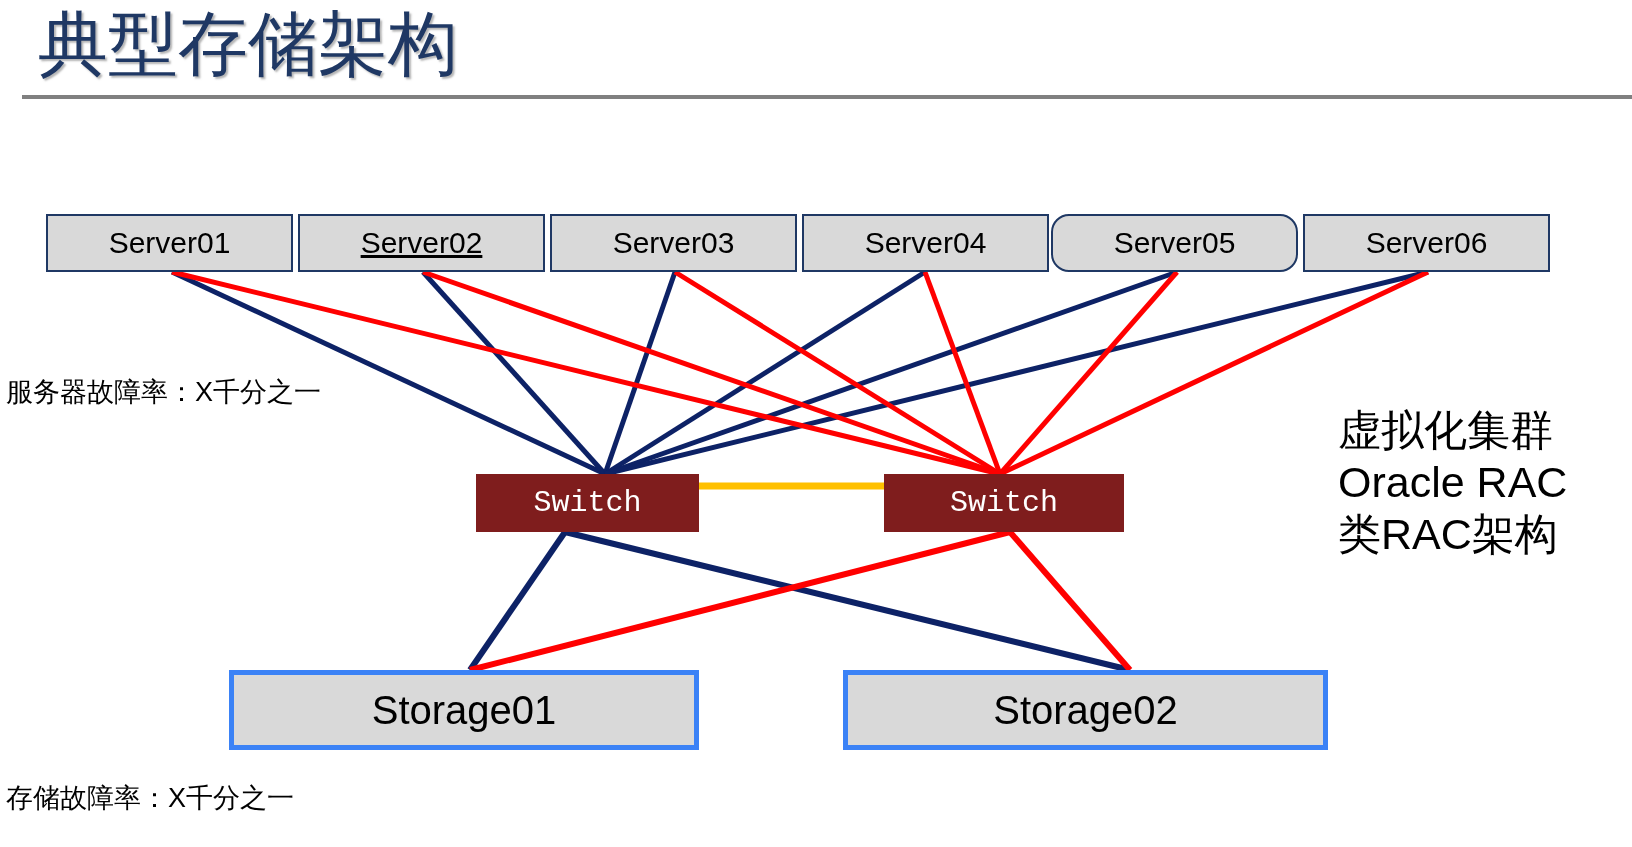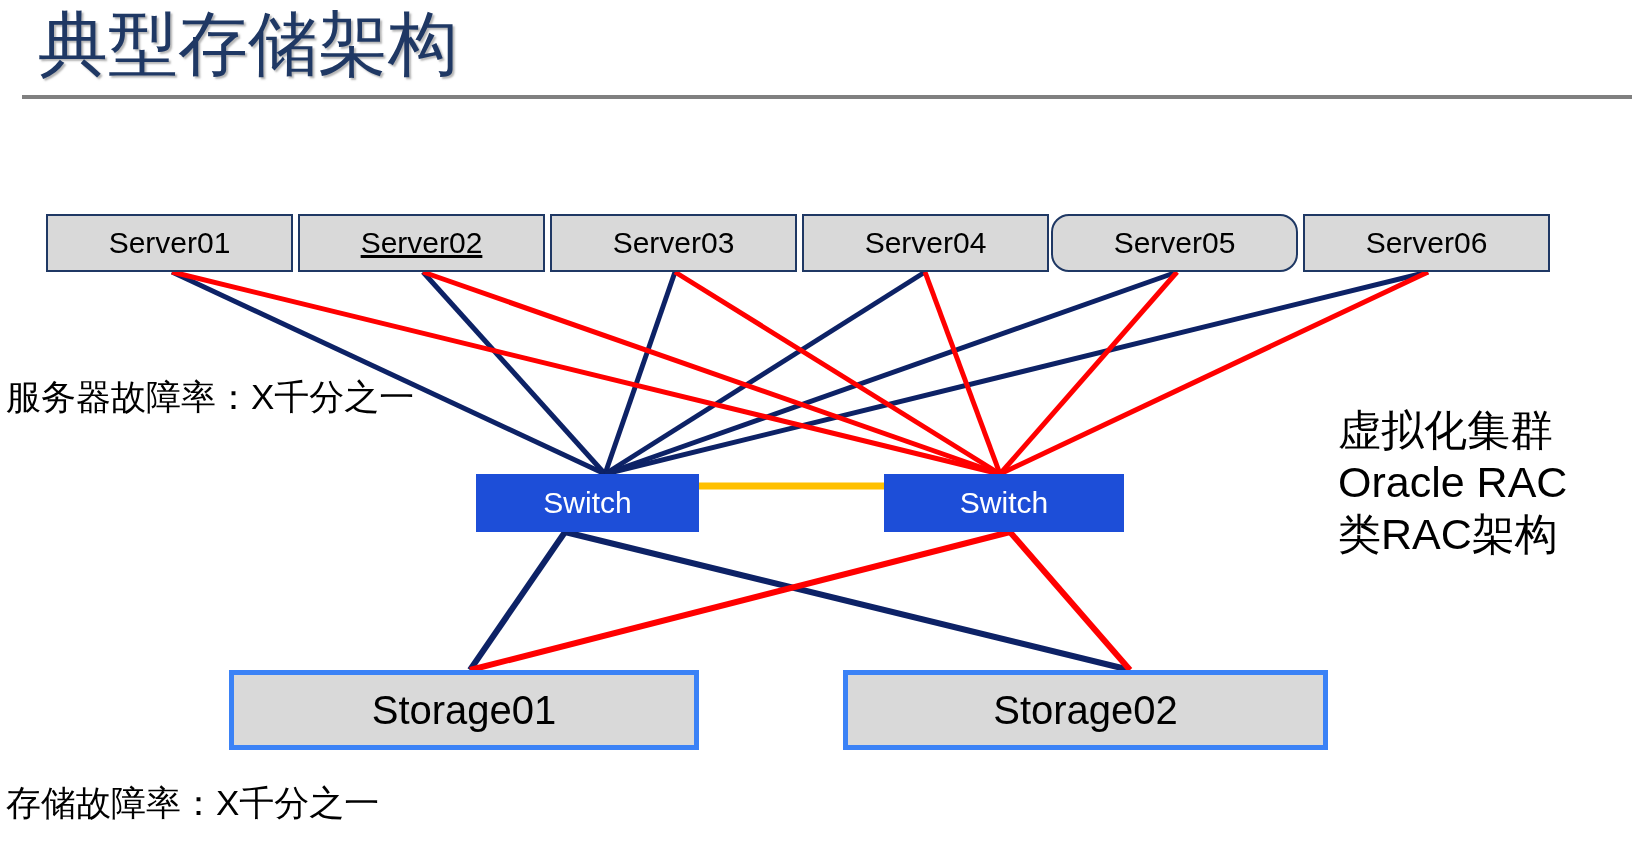--- a/index.html
+++ b/index.html
@@ -69,32 +69,33 @@
   }
   .storage-box {
     background: #D9D9D9;
     border: 5px solid #3b82f6;
     font-size: 40px;
     color: #000000;
     top: 670px;
     height: 80px;
   }
   .switch-box {
-    background: #1d4ed8;
+    background: #7f1d1d;
     border: none;
     color: #FFFFFF;
     font-size: 30px;
     top: 474px;
     height: 58px;
+    font-family: Liberation Mono, monospace;
   }
 
   
   .annot {
     position: absolute;
-    font-size: 35px;
+    font-size: 27px;
     color: #000000;
     white-space: nowrap;
   }
   #right-note {
     position: absolute;
     left: 1338px;
     top: 404px;
     font-size: 43px;
     line-height: 52px;
     color: #000000;

